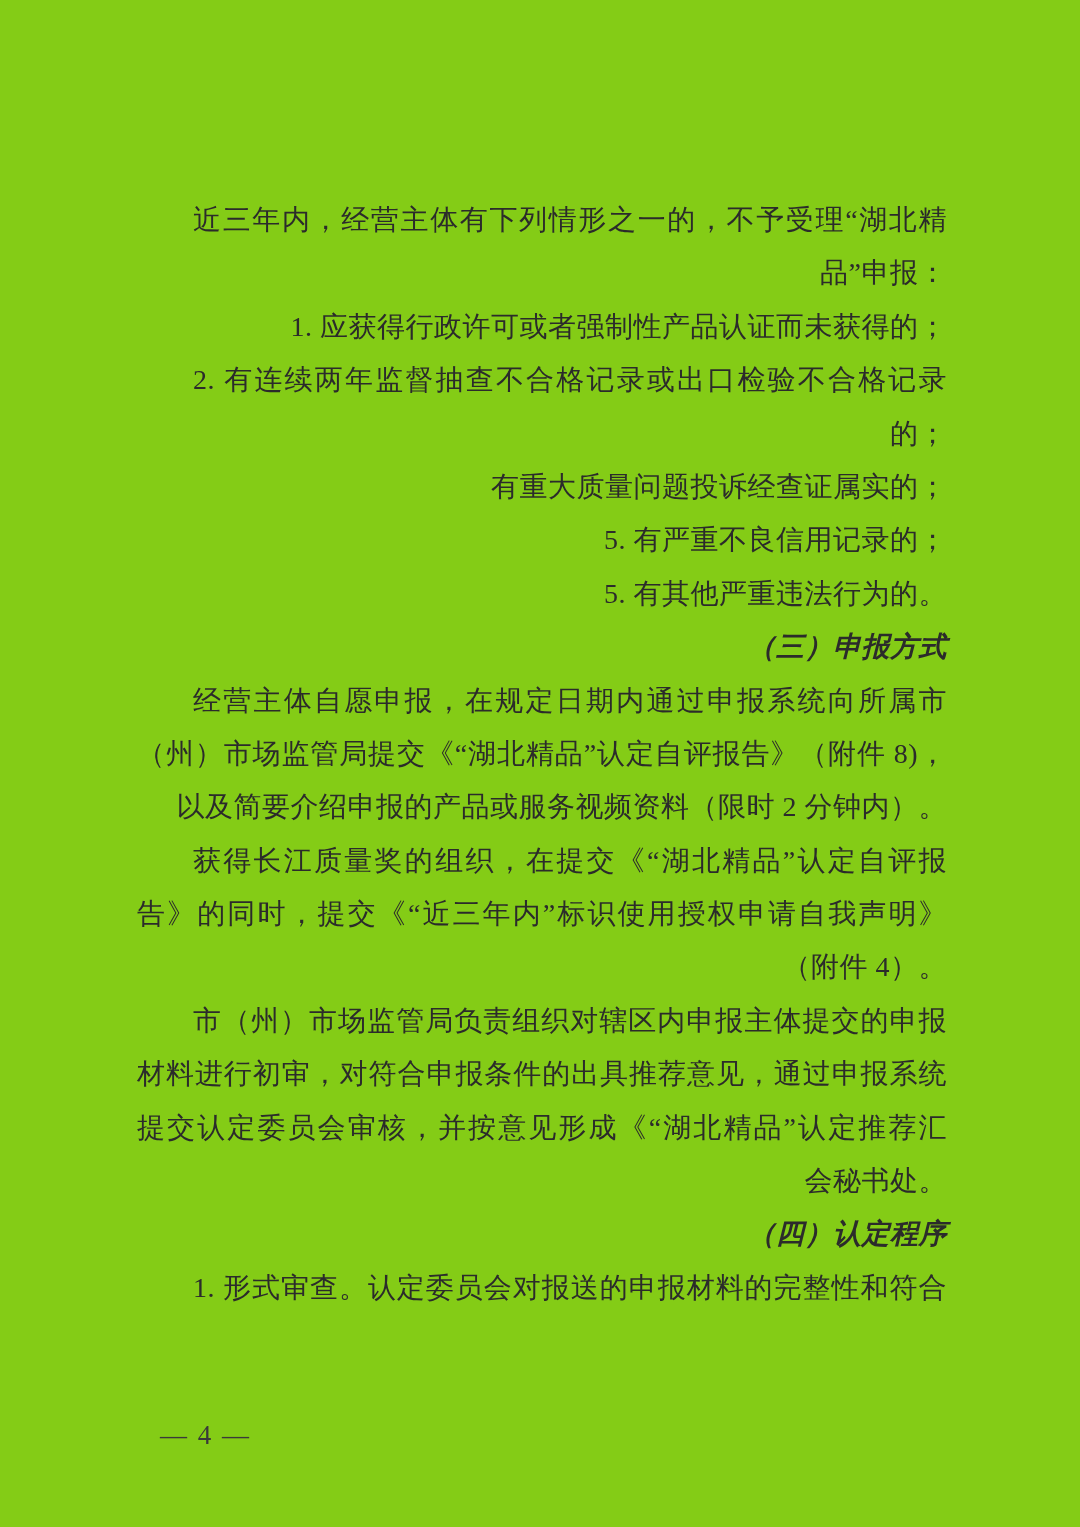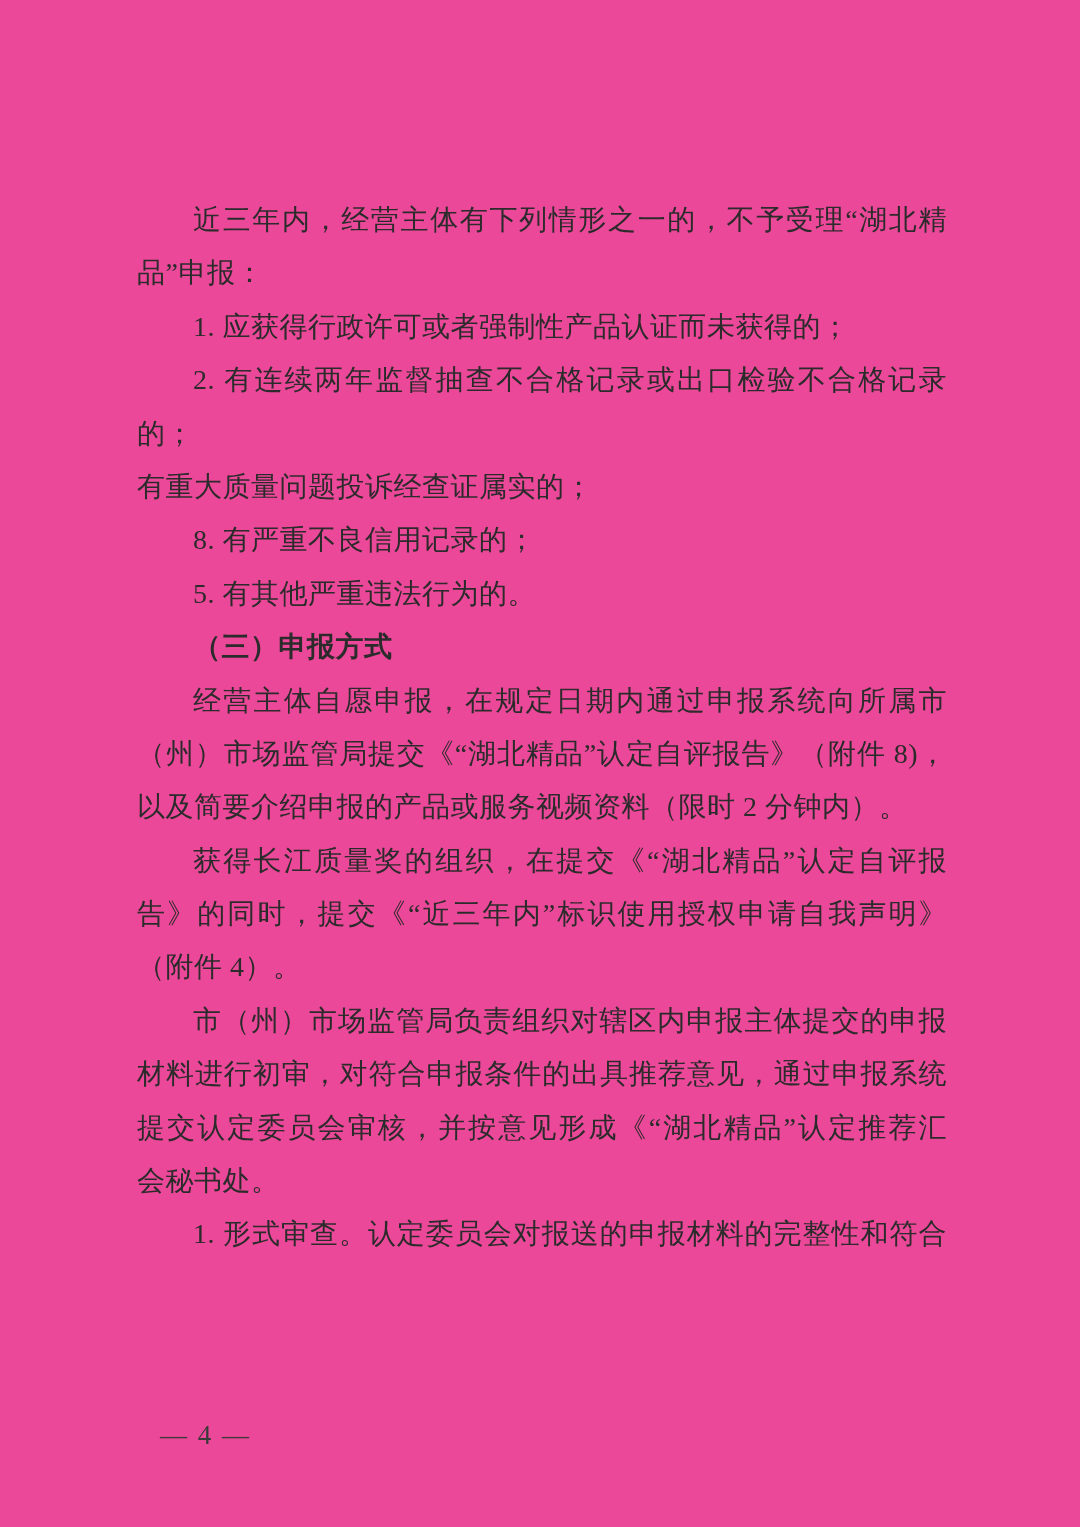--- a/index.html
+++ b/index.html
@@ -5,49 +5,50 @@
   html, body {
     margin: 0;
     padding: 0;
     background: #e8e8e8;
   }
   .page {
     position: relative;
     width: 1080px;
     height: 1527px;
     margin: 0 auto;
-    background: #ec4899;
+    background: #84cc16;
     font-family: "Liberation Serif", "DejaVu Serif", serif;
     color: #2b2b2b;
     overflow: hidden;
   }
   .content {
     position: absolute;
     left: 137px;
     top: 193px;
     width: 810px;
   }
   .line {
     font-size: 28px;
     line-height: 53.4px;
     height: 53.4px;
-    text-align: left;
+    text-align: right;
     white-space: nowrap;
     letter-spacing: 0.5px;
   }
   .line.indent {
     text-indent: 2em;
   }
   .line.justify {
     white-space: normal;
     text-align: justify;
     text-align-last: justify;
   }
   .line.bold {
     font-weight: bold;
+    font-style: italic;
   }
   .page-number {
     position: absolute;
     left: 160px;
     top: 1415px;
     font-size: 27px;
     line-height: 40px;
     color: #3a3a3a;
     letter-spacing: 2px;
   }
@@ -56,29 +57,30 @@
 <body>
 
 <div class="page">
   <div class="content">
       <div class="line indent justify">近三年内，经营主体有下列情形之一的，不予受理“湖北精</div>
       <div class="line">品”申报：</div>
       <div class="line indent">1. 应获得行政许可或者强制性产品认证而未获得的；</div>
       <div class="line indent justify">2. 有连续两年监督抽查不合格记录或出口检验不合格记录</div>
       <div class="line">的；</div>
       <div class="line">有重大质量问题投诉经查证属实的；</div>
-      <div class="line indent">8. 有严重不良信用记录的；</div>
+      <div class="line indent">5. 有严重不良信用记录的；</div>
       <div class="line indent">5. 有其他严重违法行为的。</div>
       <div class="line indent bold">（三）申报方式</div>
       <div class="line indent justify">经营主体自愿申报，在规定日期内通过申报系统向所属市</div>
       <div class="line justify">（州）市场监管局提交《“湖北精品”认定自评报告》（附件 8)，</div>
       <div class="line">以及简要介绍申报的产品或服务视频资料（限时 2 分钟内）。</div>
       <div class="line indent justify">获得长江质量奖的组织，在提交《“湖北精品”认定自评报</div>
       <div class="line justify">告》的同时，提交《“近三年内”标识使用授权申请自我声明》</div>
       <div class="line">（附件 4）。</div>
       <div class="line indent justify">市（州）市场监管局负责组织对辖区内申报主体提交的申报</div>
       <div class="line justify">材料进行初审，对符合申报条件的出具推荐意见，通过申报系统</div>
       <div class="line justify">提交认定委员会审核，并按意见形成《“湖北精品”认定推荐汇</div>
       <div class="line">会秘书处。</div>
+      <div class="line indent bold">（四）认定程序</div>
       <div class="line indent justify">1. 形式审查。认定委员会对报送的申报材料的完整性和符合</div>
     </div>
   <div class="page-number">— 4 —</div>
 </div>
 
 </body></html>

